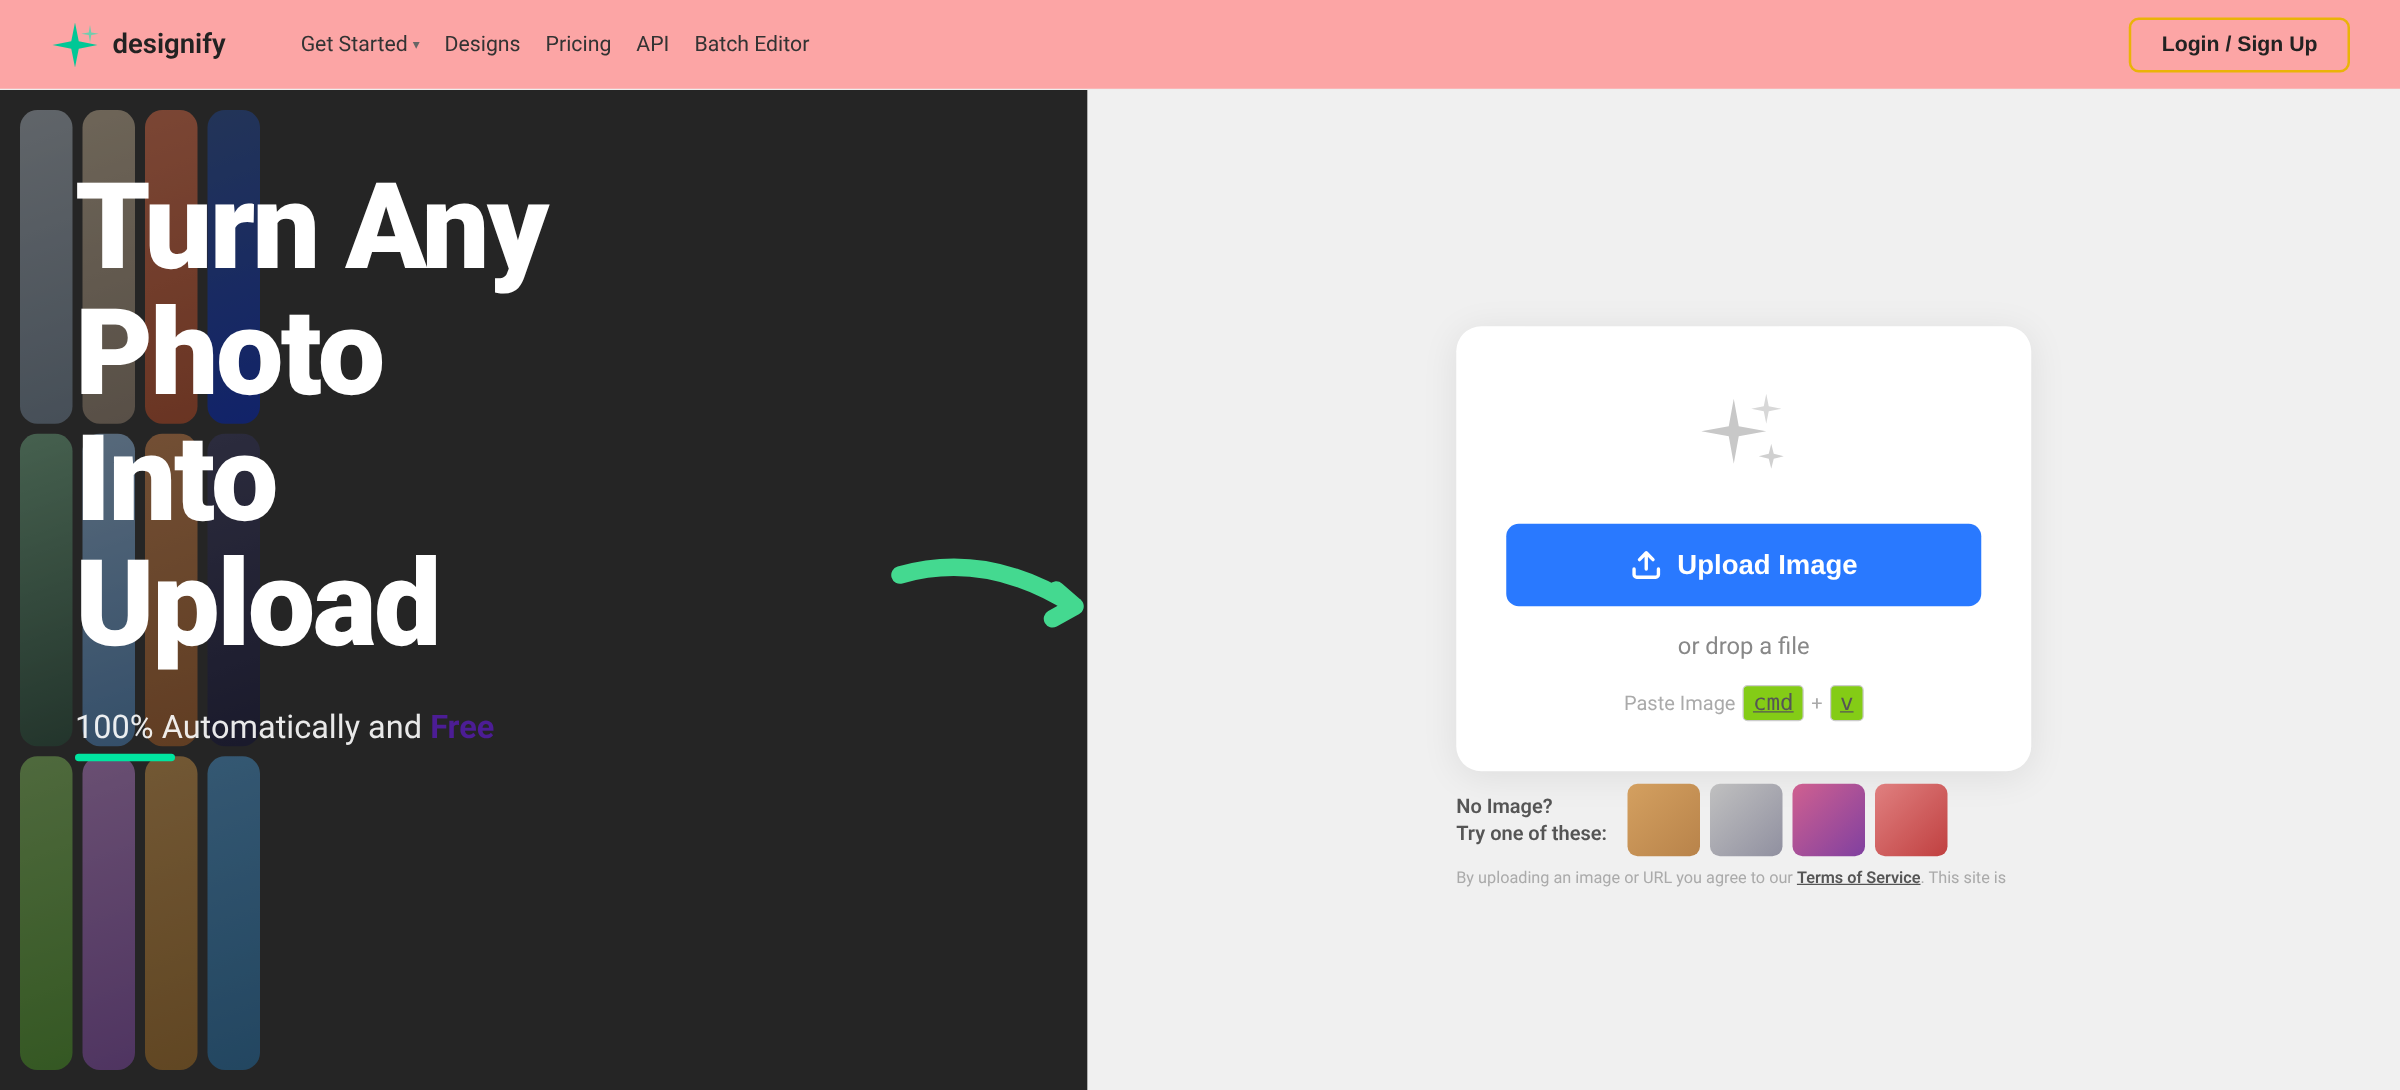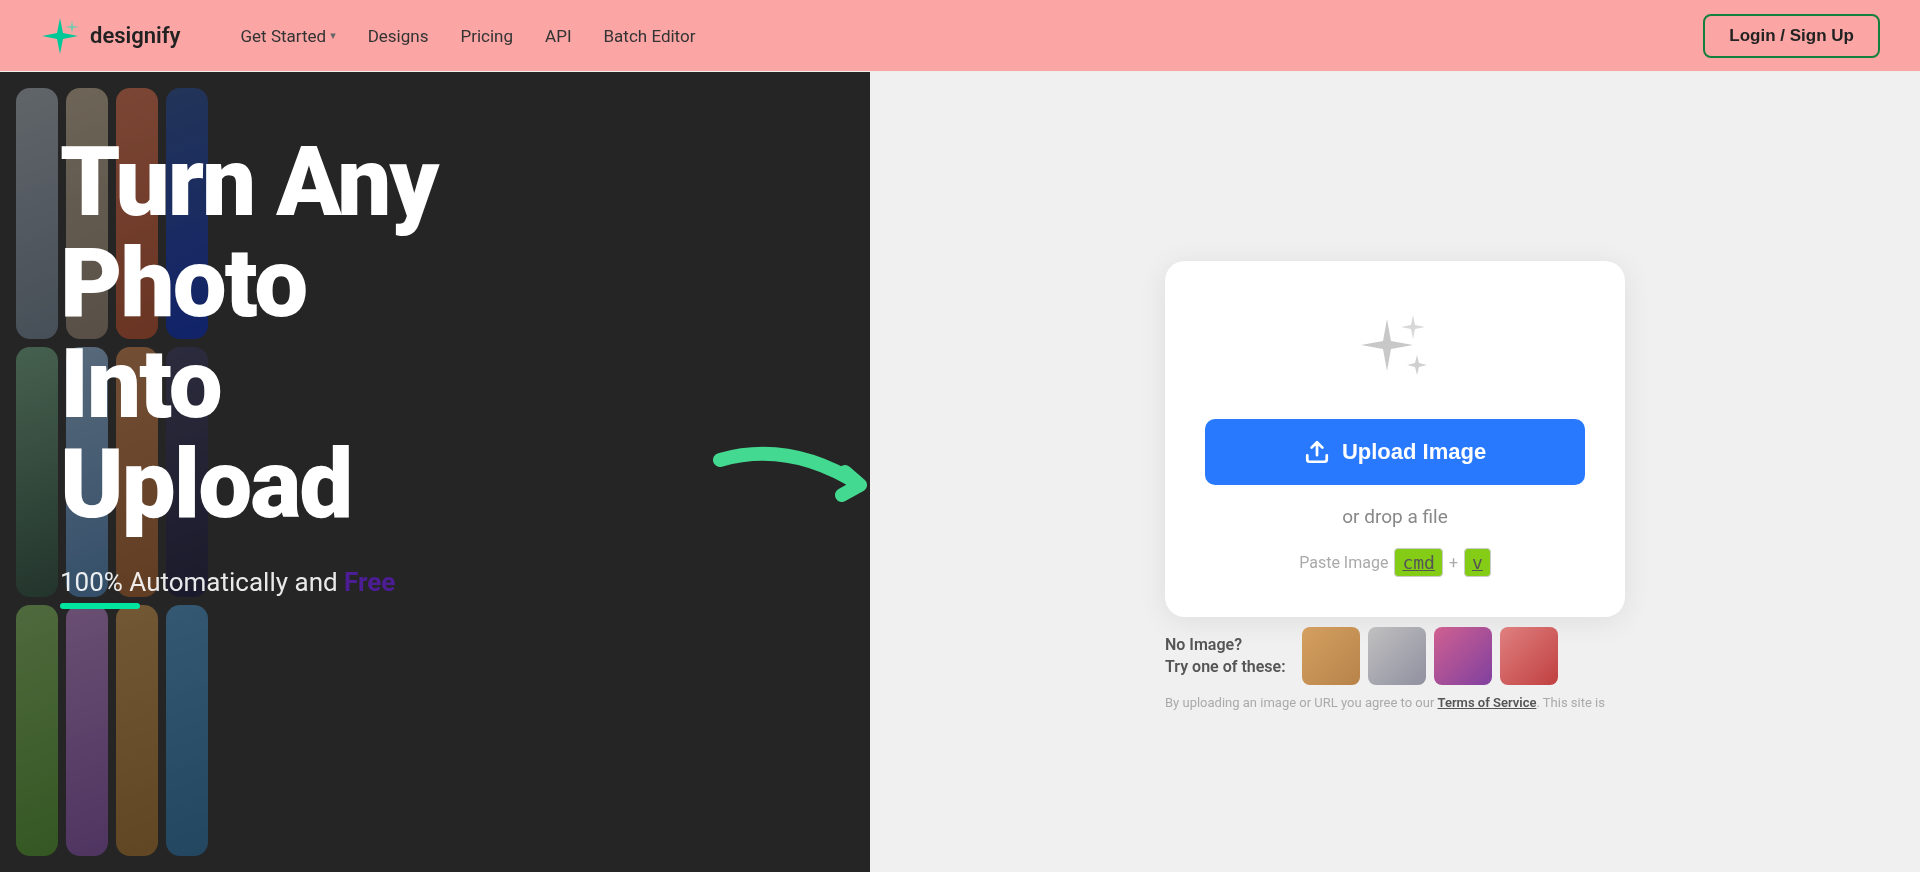--- a/index.html
+++ b/index.html
@@ -14,34 +14,34 @@
     .logo-area {
       display: flex; align-items: center; gap: 10px; text-decoration: none;
     }
     .logo-icon {
       width: 40px; height: 40px;
     }
     .logo-text {
       font-size: 22px; font-weight: 600; color: #222;
     }
     .nav-links {
-      display: flex; align-items: center; gap: 32px; margin-left: 60px;
+      display: flex; align-items: center; gap: 20px; margin-left: 60px;
     }
     .nav-link {
       font-size: 17px; color: #333; text-decoration: none; cursor: pointer;
     }
     .nav-link-dropdown {
       display: flex; align-items: center; gap: 4px;
     }
     .nav-link-dropdown .chevron {
       font-size: 11px; color: #666;
     }
     .nav-spacer { flex: 1; }
     .login-btn {
-      border: 2px solid #15803d; border-radius: 8px; padding: 10px 24px;
+      border: 2px solid #eab308; border-radius: 8px; padding: 10px 24px;
       font-size: 17px; font-weight: 600; color: #222; background: transparent;
       cursor: pointer;
     }
 
     
     .main {
       display: flex; width: 1920px; height: 872px; padding-top: 72px;
     }
 
     

